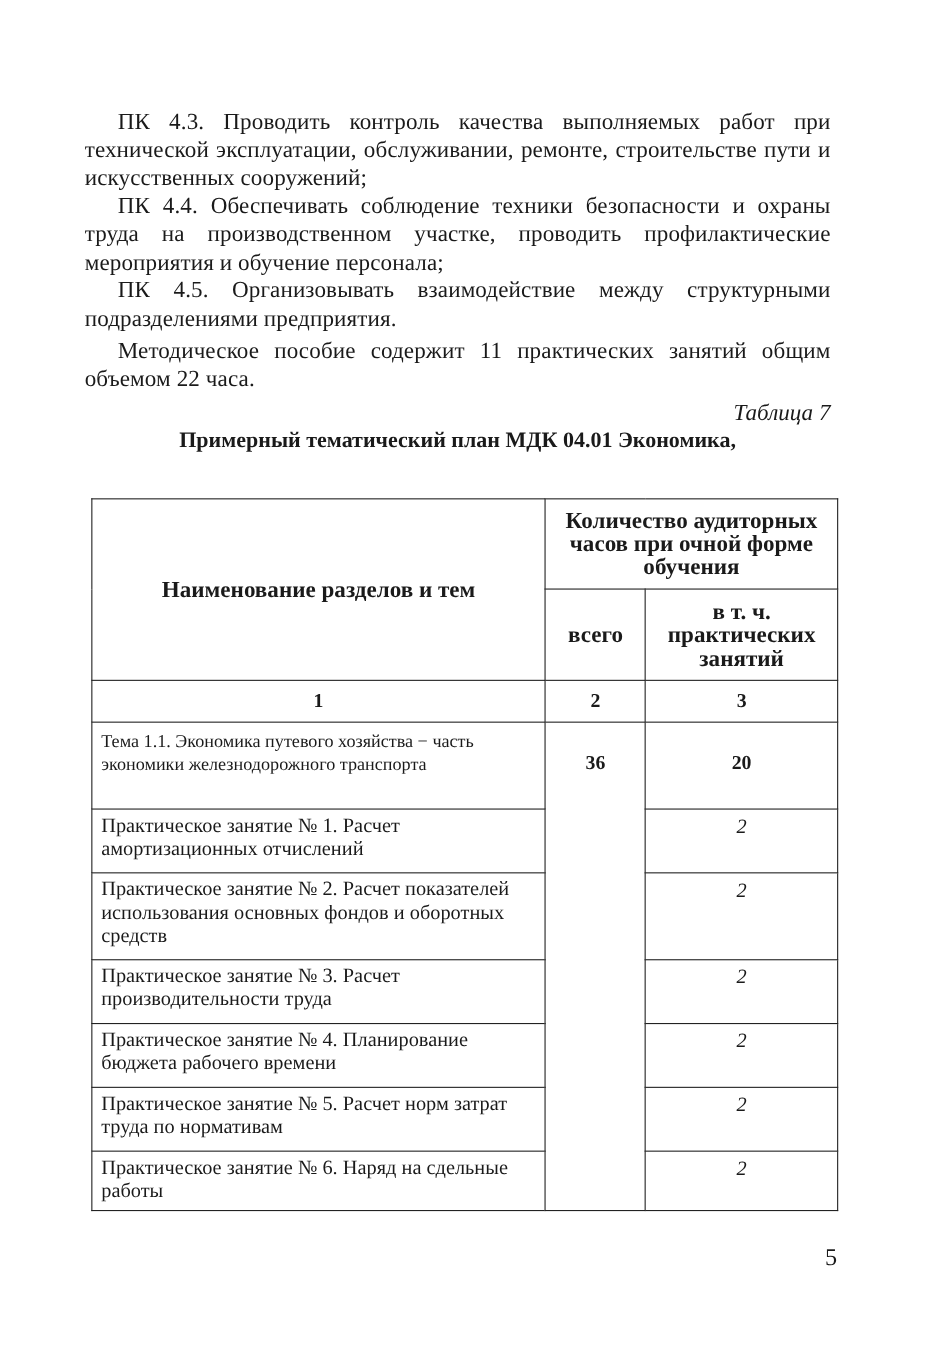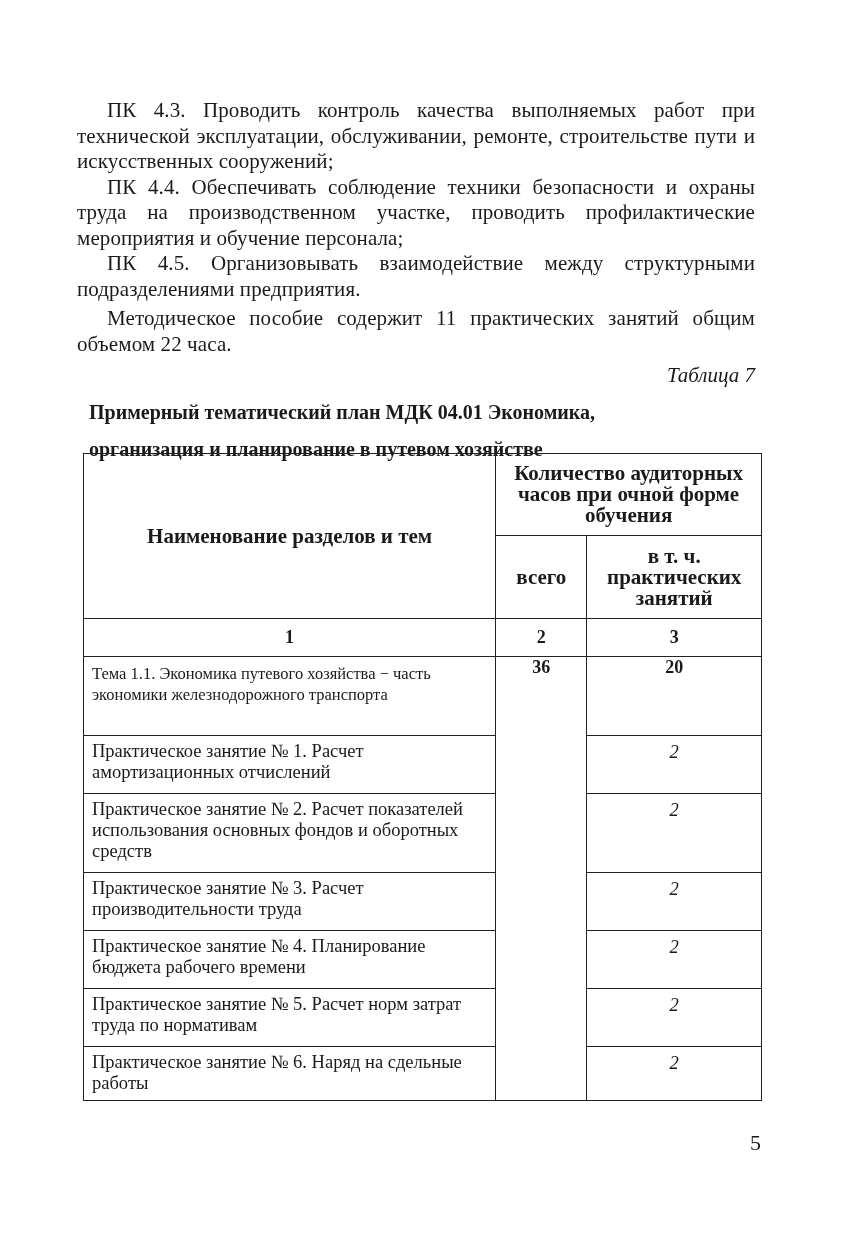--- a/index.html
+++ b/index.html
@@ -1,45 +1,44 @@
 <!DOCTYPE html>
 <html><head>
 <meta charset="utf-8">
 <style>
   html, body { margin: 0; padding: 0; background: #ffffff; }
   body { width: 857px; height: 1241px; position: relative; overflow: hidden;
          font-family: "Liberation Serif", "DejaVu Serif", serif; color: #1a1a1a; }
   .page { position: absolute; left: 77px; top: 98px; width: 678px; }
   .para { font-size: 21px; line-height: 25.5px; text-align: justify; margin: 0; text-indent: 30px; letter-spacing: 0.1px; }
   .caption { font-size: 21px; font-style: italic; text-align: right; margin: 5px 0 0 0; line-height: 26px; }
-  .title { font-size: 20px; font-weight: bold; line-height: 25px; margin: 12px; }
+  .title { font-size: 20px; font-weight: bold; text-align: center; line-height: 25px; margin: 0; }
   table { position: absolute; left: 83px; top: 453px; width: 679px; border-collapse: collapse; }
   td { border: 1.5px solid #222; vertical-align: top; padding: 0; }
   .h { font-weight: bold; font-size: 21px; text-align: center; line-height: 21px; }
   .c1 { width: 433px; }
   .c2 { width: 94px; }
   .c3 { width: 151px; }
   .numrow td { font-weight: bold; font-size: 18px; text-align: center; height: 37px; vertical-align: middle; }
   .topic { font-weight: normal; font-size: 16.5px; line-height: 21px; padding: 6px 8px 4px 8px; }
-  .val-b { font-weight: bold; font-size: 18px; text-align: center; padding-top: 0; }
+  .val-b { font-weight: bold; font-size: 18px; text-align: center; padding-top: 26px; }
   .lesson { font-size: 18.5px; line-height: 21px; padding: 5px 8px 5px 8px; }
   .val-i { font-style: italic; font-size: 18.5px; text-align: center; padding-top: 6px; }
   .pagenum { position: absolute; left: 750px; top: 1130px; font-size: 22px; }
 </style>
 </head>
 <body>
 
 <div class="page">
   <p class="para">ПК 4.3. Проводить контроль качества выполняемых работ при технической эксплуатации, обслуживании, ремонте, строительстве пути и искусственных сооружений;</p>
   <p class="para">ПК 4.4. Обеспечивать соблюдение техники безопасности и охраны труда на производственном участке, проводить профилактические мероприятия и обучение персонала;</p>
   <p class="para">ПК 4.5. Организовывать взаимодействие между структурными подразделениями предприятия.</p>
   <p class="para" style="margin-top:4px">Методическое пособие содержит 11 практических занятий общим объемом 22 часа.</p>
   <p class="caption">Таблица 7</p>
   <p class="title">Примерный тематический план МДК 04.01 Экономика,</p>
-  <p class="title">организация и планирование в путевом хозяйстве</p>
 </div>
 
 <table>
   <tbody>
       <tr style="height:82px">
     <td class="c1 h" rowspan="2" style="vertical-align:middle"><span>Наименование разделов и тем</span></td>
     <td class="h" colspan="2" style="vertical-align:middle; padding:0 10px">Количество аудиторных часов при очной форме обучения</td>
   </tr>
   <tr style="height:83px">
     <td class="c2 h" style="vertical-align:middle">всего</td>

